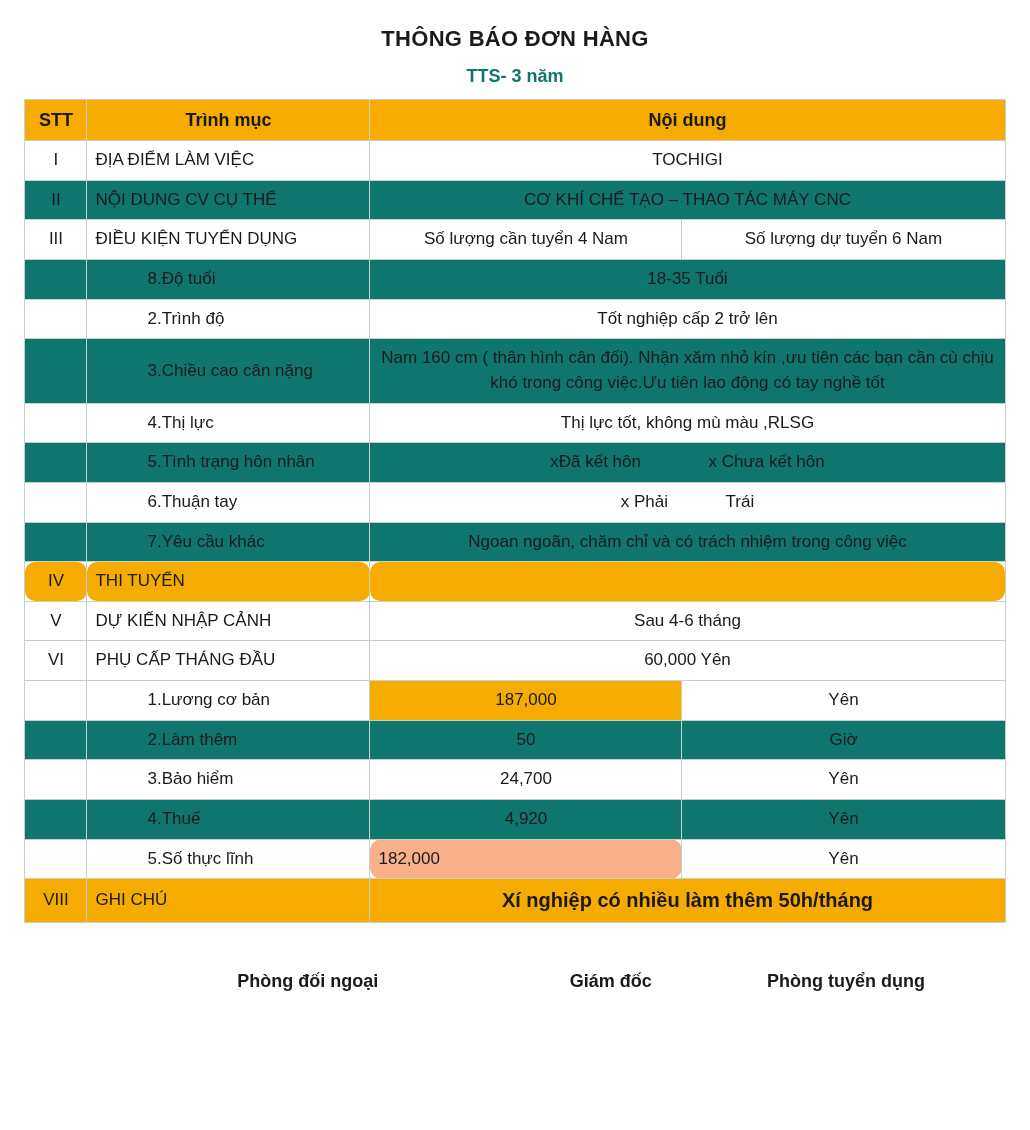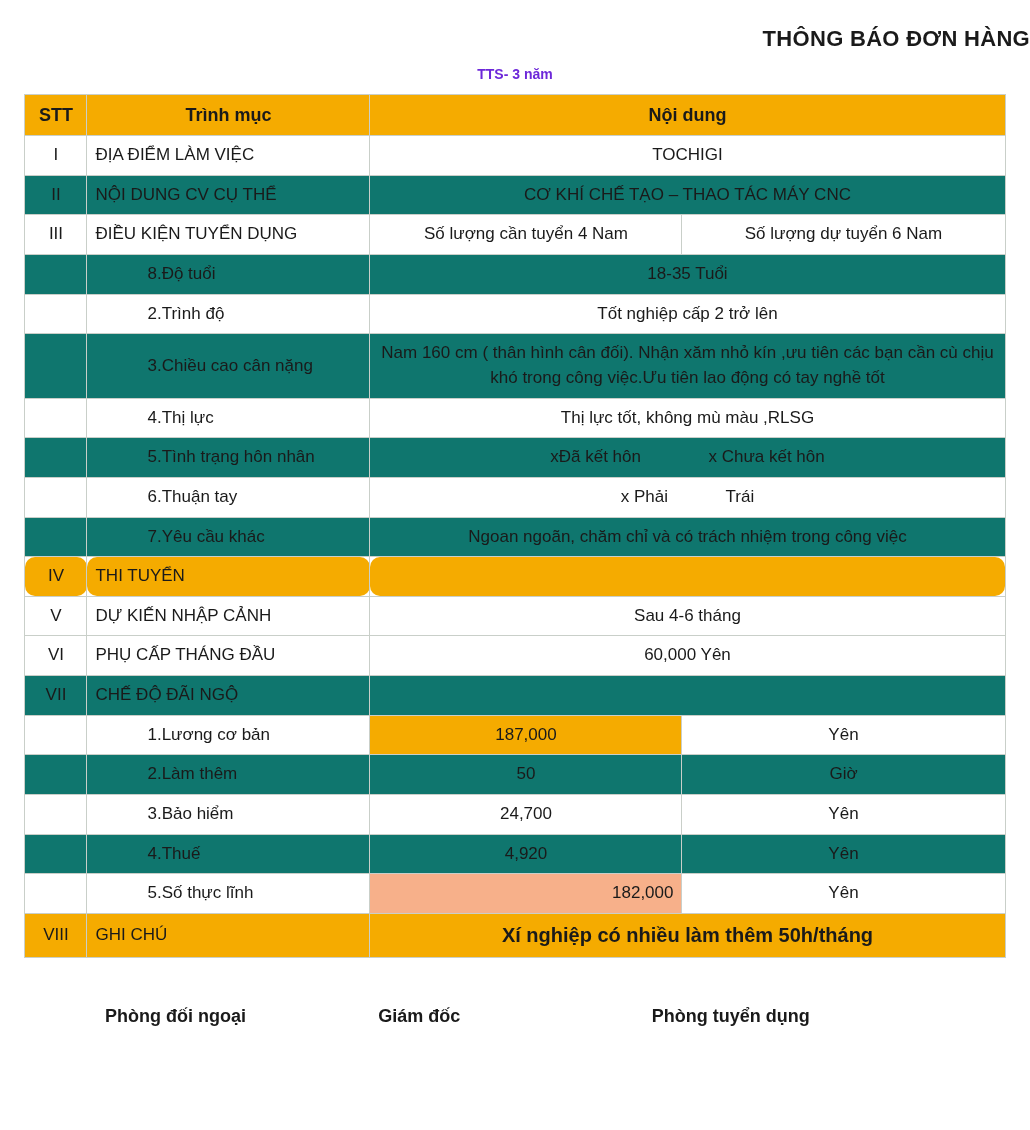--- a/index.html
+++ b/index.html
@@ -15,34 +15,34 @@
     -webkit-font-smoothing: antialiased;
   }
   .page {
     position: relative;
     width: 1030px;
     height: 1130px;
     box-sizing: border-box;
     padding: 0;
   }
   .doc-title {
-    text-align: right;
+    text-align: center;
     font-size: 22px;
     font-weight: bold;
     letter-spacing: 0.3px;
     padding-top: 26px;
     color: #1a1a1a;
   }
   .doc-subtitle {
     text-align: center;
-    font-size: 14px;
+    font-size: 18px;
     font-weight: bold;
     padding-top: 14px;
     padding-bottom: 12px;
-    color: #6d28d9;
+    color: #0f766e;
   }
   table.order-table {
     border-collapse: collapse;
     width: 980px;
     margin: 0 auto;
     table-layout: fixed;
     font-size: 17px;
     padding-left: 40px;
   }
   table.order-table td {
@@ -88,21 +88,22 @@
     border-color: #e0a000;
     border-radius: 10px;
   }
   .section-row td.stt-cell { text-align: center; }
   .highlight-amber {
     background: #f5ab00;
     text-align: center;
   }
   .highlight-salmon {
     background: #f7b08a;
-    text-align: right;
+    text-align: left;
+    border-radius: 12px;
   }
   .note-row td {
     background: #f5ab00;
     border-color: #e0a000;
   }
   .note-row .note-text {
     text-align: center;
     font-weight: bold;
     font-size: 20px;
   }
@@ -112,21 +113,21 @@
   .signatures {
     display: flex;
     justify-content: space-between;
     width: 820px;
     margin: 0 auto;
     padding-top: 48px;
   }
   .signatures .sig {
     font-size: 18px;
     font-weight: bold;
-    text-align: left;
+    text-align: right;
     flex: 1;
   }
   .tall-row td { padding-top: 12px; padding-bottom: 12px; }
   .two-opt {
     display: inline-block;
   }
   .opt-gap { display: inline-block; width: 58px; }
   .opt-gap-sm { display: inline-block; width: 48px; }
 </style>
 </head>
@@ -231,25 +232,20 @@
         <td class="item-cell">DỰ KIẾN NHẬP CẢNH</td>
         <td class="c-center" colspan="2">Sau 4-6 tháng</td>
       </tr>
 
       <tr class="white">
         <td class="stt-cell">VI</td>
         <td class="item-cell">PHỤ CẤP THÁNG ĐẦU</td>
         <td class="c-center" colspan="2">60,000 Yên</td>
       </tr>
 
-      <tr class="zebra-grey">
-        <td class="stt-cell">VII</td>
-        <td class="item-cell">CHẾ ĐỘ ĐÃI NGỘ</td>
-        <td colspan="2"></td>
-      </tr>
 
       <tr class="white">
         <td class="stt-cell"></td>
         <td class="item-indent">1.Lương cơ bản</td>
         <td class="highlight-amber">187,000</td>
         <td class="c-center">Yên</td>
       </tr>
 
       <tr class="zebra-grey">
         <td class="stt-cell"></td>

